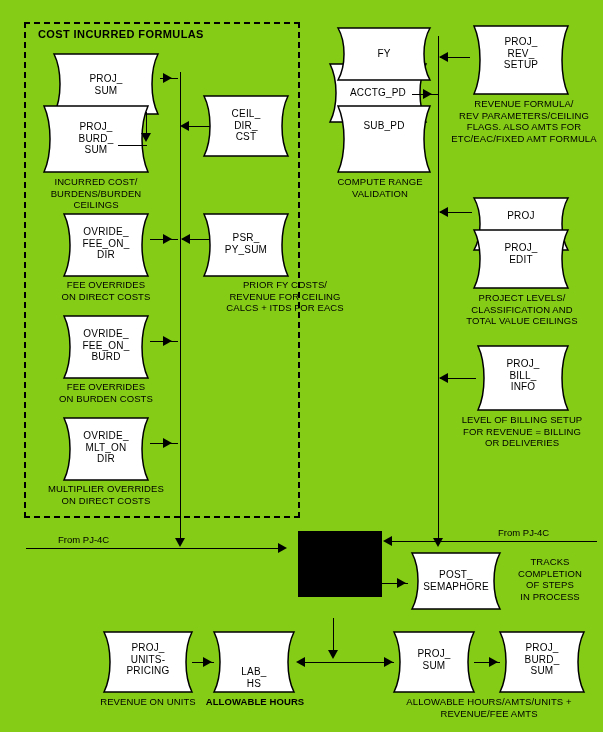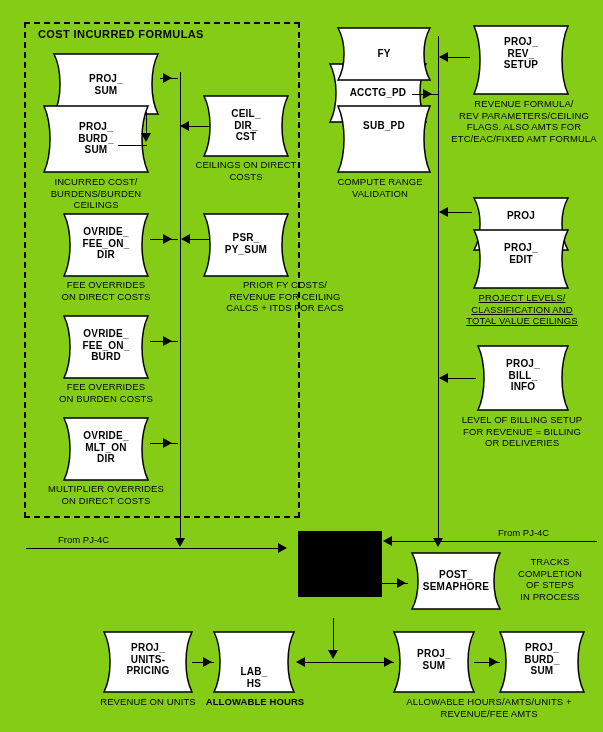--- a/index.html
+++ b/index.html
@@ -33,21 +33,21 @@
   }
 
   
   .store{position:absolute;}
   .store svg{display:block;}
   .store .stxt{
     position:absolute;
     left:0;right:0;
     text-align:center;
     font-size:10px;
-    font-weight:bold;
+    font-weight:normal;
     line-height:11.5px;
     letter-spacing:.2px;
     white-space:pre-line;
   }
 
   
   .caption{
     position:absolute;
     text-align:center;
     font-size:9.5px;
@@ -124,22 +124,20 @@
 CEILINGS</div>
 
   <div class="store" style="left:196px;top:94px;width:100px;height:64px;">
     <svg width="100" height="64" viewBox="0 0 100 64">
       <path d="M8 2 L92 2 C84 18 84 46 92 62 L8 62 C16 46 16 18 8 2 Z" fill="#ffffff" stroke="#000000" stroke-width="1.5"></path>
     </svg>
     <div class="stxt" style="top:14px;">CEIL_
 DIR_
 CST</div>
   </div>
-  <div class="caption" style="left:186px;top:159px;width:120px;">CEILINGS ON DIRECT
-COSTS</div>
 
   <div class="store" style="left:56px;top:212px;width:100px;height:66px;">
     <svg width="100" height="66" viewBox="0 0 100 66">
       <path d="M8 2 L92 2 C84 19 84 47 92 64 L8 64 C16 47 16 19 8 2 Z" fill="#ffffff" stroke="#000000" stroke-width="1.5"></path>
     </svg>
     <div class="stxt" style="top:14px;">OVRIDE_
 FEE_ON_
 DIR</div>
   </div>
   <div class="caption" style="left:44px;top:279px;width:124px;">FEE OVERRIDES
@@ -245,21 +243,21 @@
     </svg>
     <div class="stxt" style="top:14px;">PROJ</div>
   </div>
   <div class="store" style="left:466px;top:228px;width:110px;height:62px;">
     <svg width="110" height="62" viewBox="0 0 110 62">
       <path d="M8 2 L102 2 C94 18 94 44 102 60 L8 60 C16 44 16 18 8 2 Z" fill="#ffffff" stroke="#000000" stroke-width="1.5"></path>
     </svg>
     <div class="stxt" style="top:14px;">PROJ_
 EDIT</div>
   </div>
-  <div class="caption" style="left:452px;top:292px;width:140px;text-decoration:underline;">PROJECT LEVELS/
+  <div class="caption" style="left:452px;top:292px;width:140px;">PROJECT LEVELS/
 CLASSIFICATION AND
 TOTAL VALUE CEILINGS</div>
 
   <div class="store" style="left:470px;top:344px;width:106px;height:68px;">
     <svg width="106" height="68" viewBox="0 0 106 68">
       <path d="M8 2 L98 2 C90 19 90 49 98 66 L8 66 C16 49 16 19 8 2 Z" fill="#ffffff" stroke="#000000" stroke-width="1.5"></path>
     </svg>
     <div class="stxt" style="top:14px;">PROJ_
 BILL_
 INFO</div>

